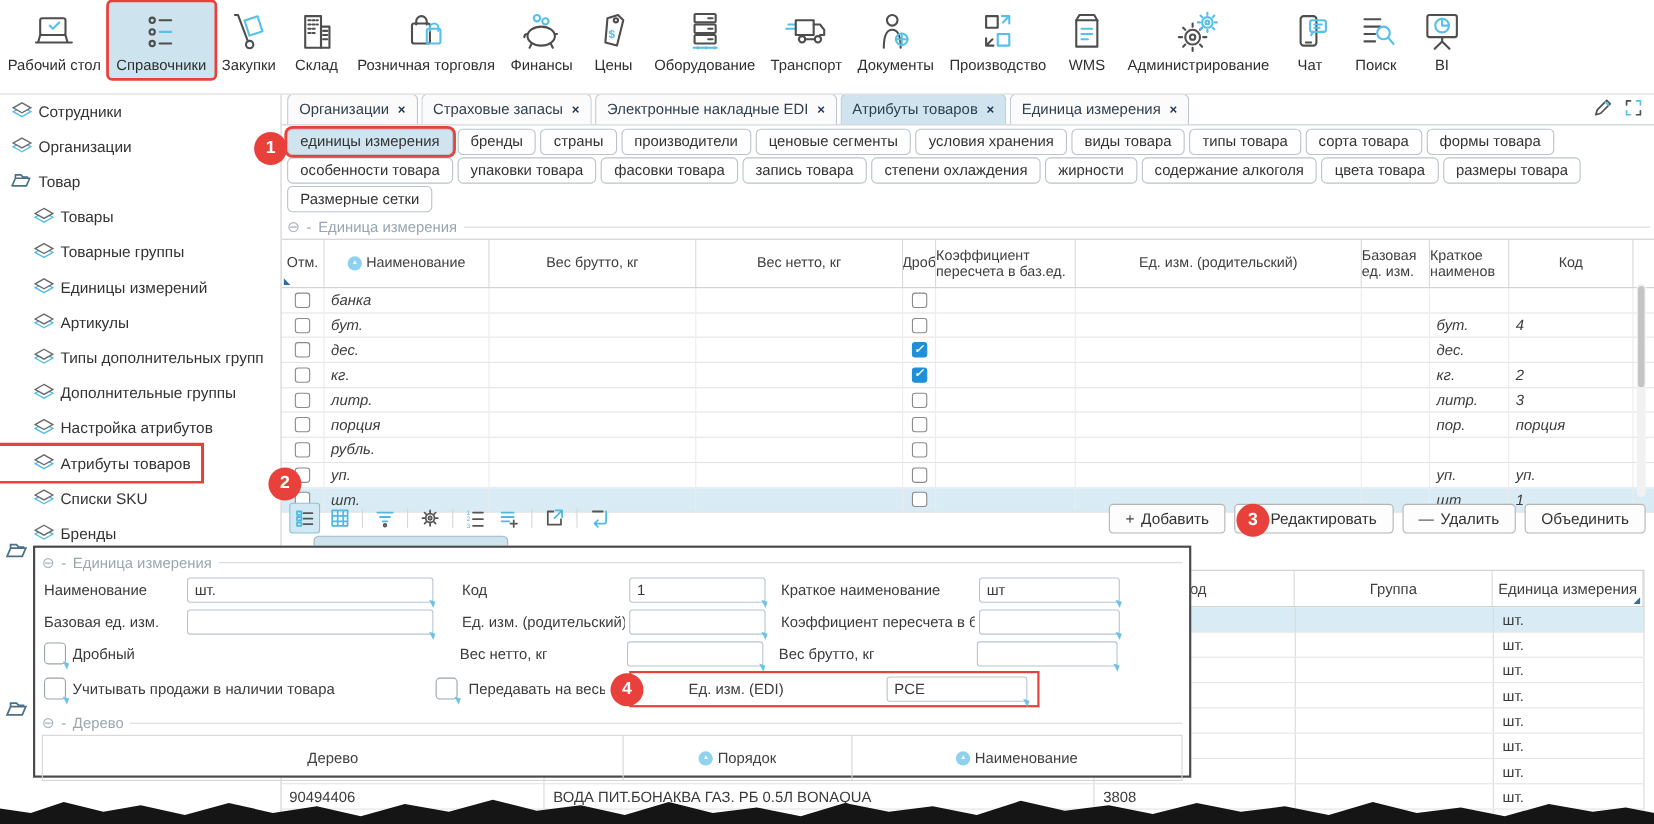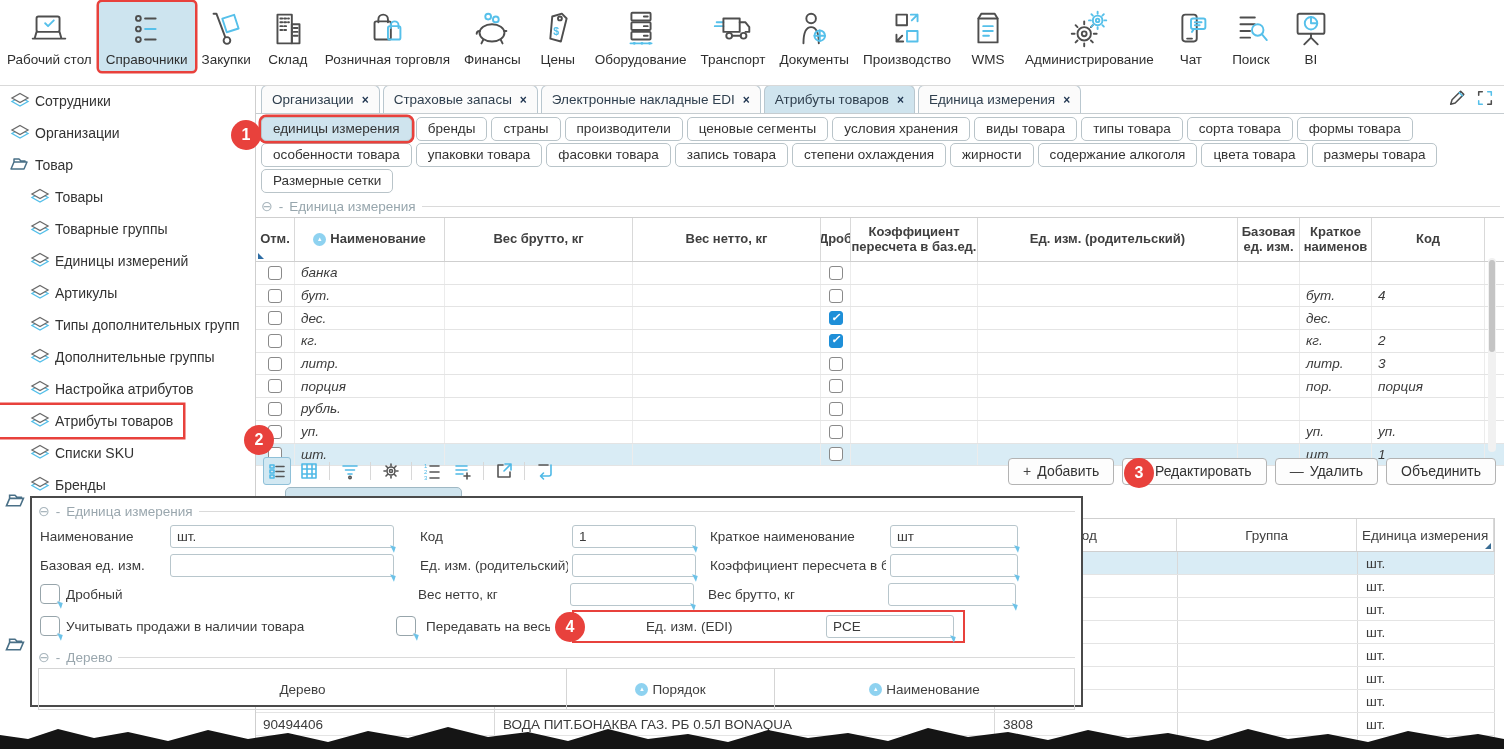--- a/index.html
+++ b/index.html
@@ -46,21 +46,21 @@
   .stab.ann{position:relative;box-shadow:0 0 0 2.5px #e8413c;z-index:5;text-align:right;}
   .grouplabel{display:flex;align-items:center;gap:6px;height:18px;margin:4px 4px 0 6px;color:#97a6ad;}
   .coll{font-size:14px;color:#a9b6bd;line-height:1;}
   .gline{flex:1;border-top:1px solid #dadada;}
   .dash::before{content:"-";}
 
   
   .utable{margin-top:2px;border-top:1px solid #cfcfcf;}
   .urow,.uhead{display:flex;}
   .uhead{height:43px;border-bottom:1px solid #cfcfcf;}
-  .uh{display:flex;align-items:center;justify-content:center;text-align:center;border-right:1px solid #d9d9d9;box-sizing:border-box;font-size:13px;color:#3f3f3f;line-height:1.15;overflow:hidden;white-space:normal;position:relative;font-weight:bold;}
+  .uh{display:flex;align-items:center;justify-content:center;border-right:1px solid #d9d9d9;box-sizing:border-box;font-size:13px;color:#3f3f3f;line-height:1.15;overflow:hidden;white-space:normal;position:relative;}
   .uh:first-child{border-left:1px solid #d9d9d9;}
   .uh0::after{content:"";position:absolute;left:2px;bottom:2px;border-left:6px solid #2e6da4;border-top:6px solid transparent;}
   .urow{height:21.7px;border-bottom:1px solid #e4e4e4;cursor:pointer;font-style:italic;}
   .urow.sel{background:#d9ecf5;}
   .uc{display:flex;align-items:center;border-right:1px solid #ececec;box-sizing:border-box;padding-left:6px;overflow:hidden;white-space:nowrap;}
   .uc.ctr{justify-content:center;padding-left:0;}
   .sorti{display:inline-flex;width:13px;height:13px;border-radius:50%;background:#8ed2f0;color:#fff;font-size:6px;align-items:center;justify-content:center;margin-right:4px;flex:none;}
   .cb{width:14px;height:14px;border:1.4px solid #8a8a8a;border-radius:3px;background:#fff;box-sizing:border-box;position:relative;flex:none;cursor:pointer;}
   .cb.on{background:#1e8fd8;border-color:#1e8fd8;}
   .cb.on::after{content:"✓";position:absolute;left:1.5px;top:-1.5px;color:#fff;font-size:11px;font-weight:bold;}
@@ -104,21 +104,21 @@
   .ml2{width:148px;margin-left:26px;}
   .mi2{width:124px;margin-left:4px;}
   .ml3{width:176px;margin-left:14px;}
   .mi3{width:128px;margin-left:4px;}
   .mlw{width:352px;}
   .mcb{width:20px;height:20px;border:1.4px solid #97a5ab;border-radius:4px;background:#fff;box-sizing:border-box;position:relative;margin-right:6px;flex:none;cursor:pointer;}
   .mcb::after{content:"";position:absolute;right:-3px;bottom:-5px;border-top:6px solid #6cc2e8;border-left:6px solid transparent;transform:rotate(18deg);}
   .mlw4{width:330px;}
   .ml4b{width:124px;margin-left:4px;}
   .red-wrap{display:flex;align-items:center;margin-left:22px;border:2.5px solid #e8413c;padding:3px 9px;position:relative;}
-  .red-wrap .ml3{margin-left:63px;width:176px;}
+  .red-wrap .ml3{margin-left:43px;width:176px;}
   .tree-head{display:flex;height:42px;margin:2px 6px 0 6px;border:1px solid #d5d5d5;box-sizing:border-box;}
   .tcell{display:flex;align-items:center;justify-content:center;border-right:1px solid #d5d5d5;box-sizing:border-box;color:#3f3f3f;}
   .tcell:last-child{border-right:none;}
 
   
   .badge{position:absolute;width:30px;height:30px;border-radius:50%;background:#e8413c;color:#fff;font-size:16px;font-weight:bold;display:flex;align-items:center;justify-content:center;z-index:70;}
   .torn{position:absolute;left:0;bottom:0;z-index:60;}
 </style>
 </head>
 <body>

